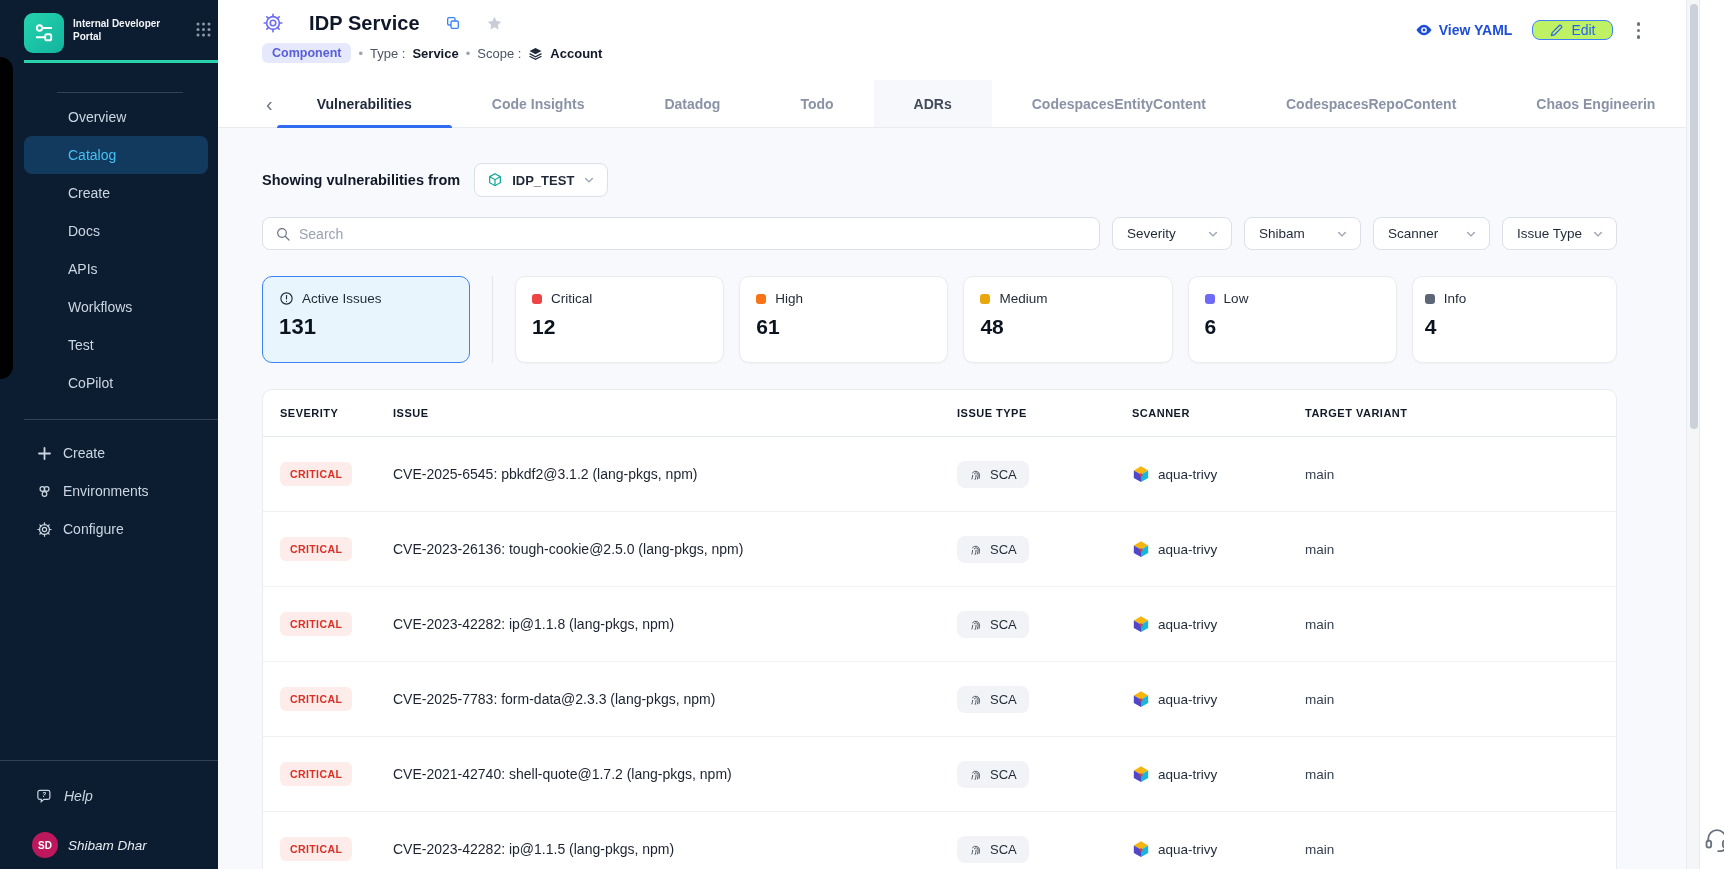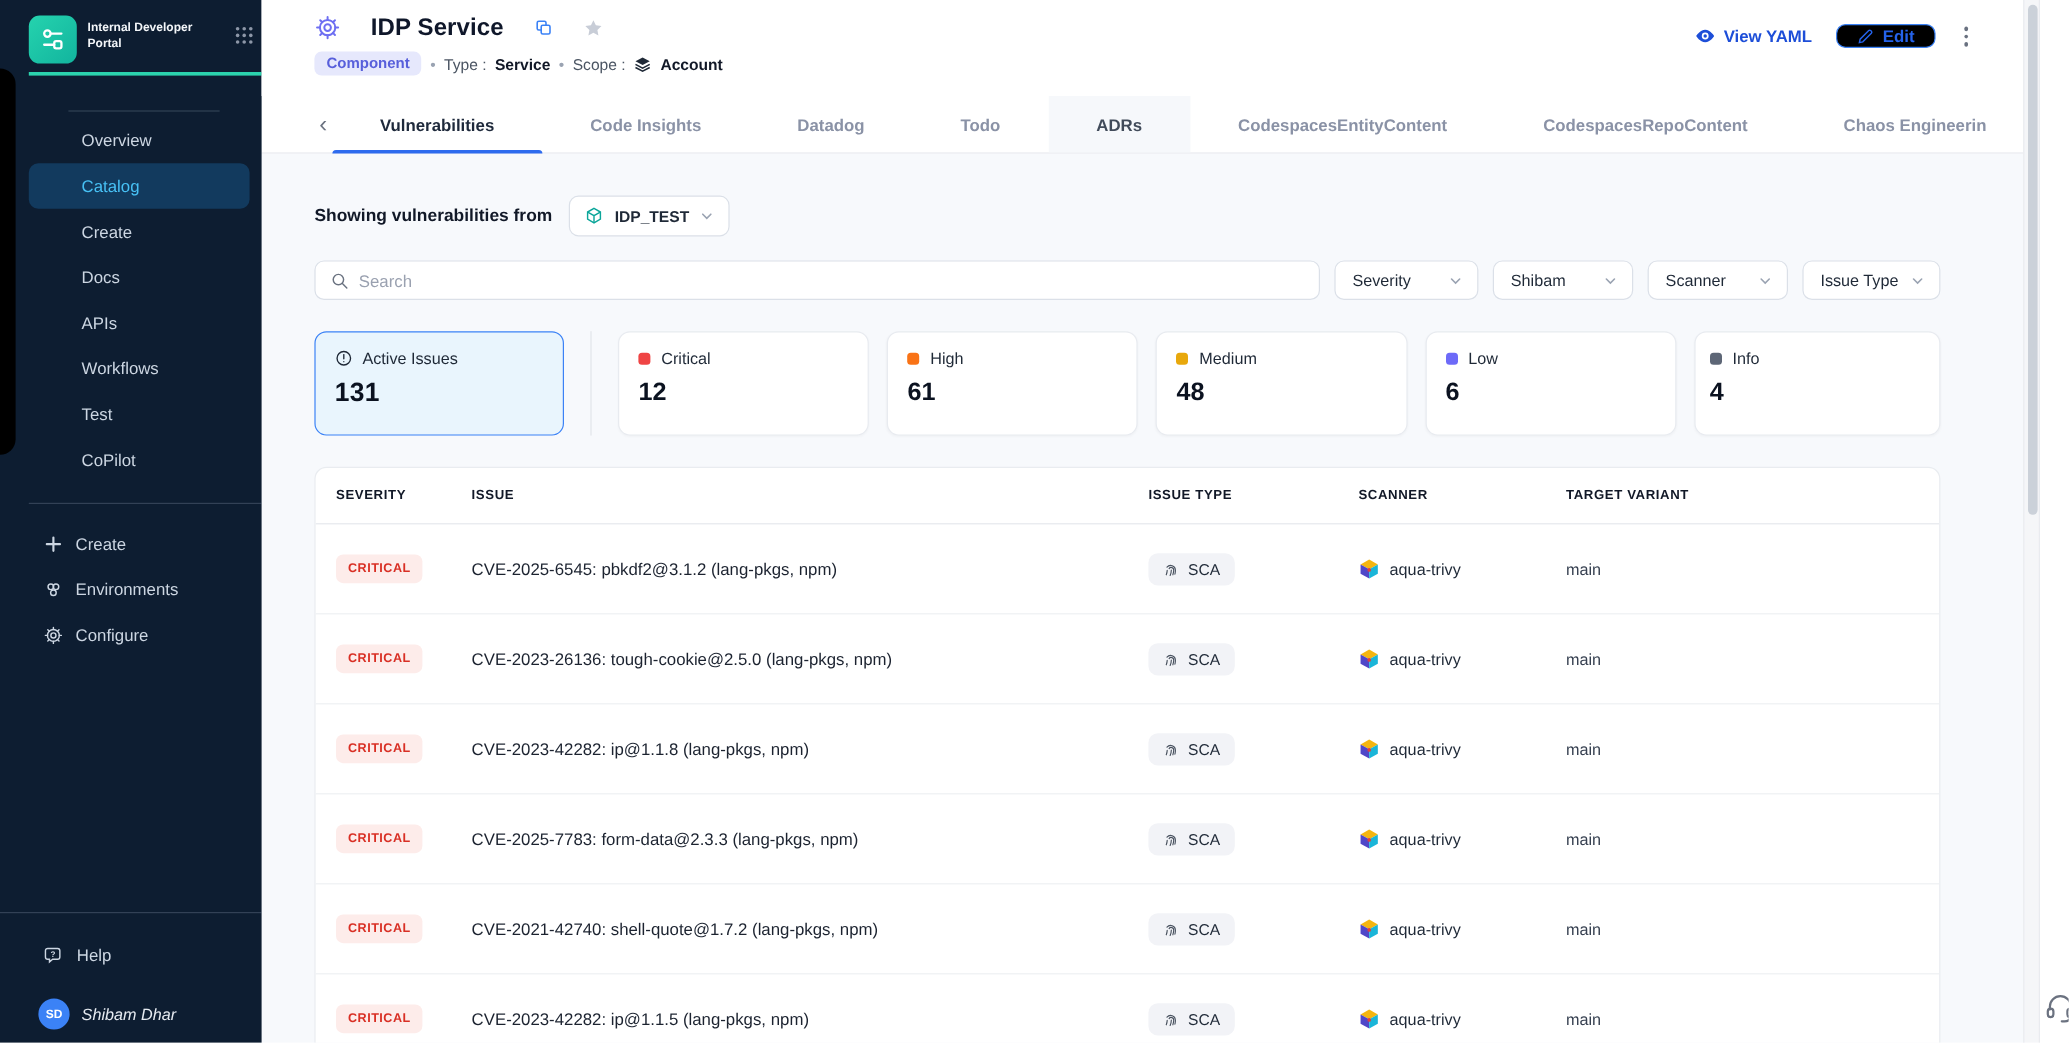--- a/index.html
+++ b/index.html
@@ -16,39 +16,39 @@
   .teal-rule { height:3px; background:#2bd3ad; margin:7px 0 0 24px; }
   .side-divider { height:1px; background:rgba(148,163,184,.28); margin:29px 35px 0 57px; }
   .nav-list { margin-top:5px; }
   .nav-item { height:38px; display:flex; align-items:center; padding-left:44px; margin:0 10px 0 24px; border-radius:8px; color:#ccd6e2; font-size:14px; cursor:pointer; }
   .nav-item.active { background:#123a5e; color:#47c0f4; }
   .side-divider-full { height:1px; background:rgba(148,163,184,.28); margin:17px 0 0 24px; }
   .foot-list { margin-top:14px; }
   .foot-item { height:38px; display:flex; align-items:center; padding-left:36px; color:#ccd6e2; font-size:14px; cursor:pointer; }
   .foot-item .ficon { width:17px; height:17px; margin-right:10px; display:flex; align-items:center; justify-content:center; }
   .side-divider-edge { height:1px; background:rgba(148,163,184,.28); margin-top:auto; }
-  .help-row { margin-top:16px; height:38px; display:flex; align-items:center; padding-left:36px; color:#ccd6e2; font-size:14px; cursor:pointer; }
+  .help-row { margin-top:16px; height:38px; display:flex; align-items:center; padding-left:36px; color:#ccd6e2; font-size:14px; cursor:pointer;font-style:italic; }
   .help-row .ficon { width:18px; height:18px; margin-right:10px; }
   .user-row { margin-top:14px; margin-bottom:8px; height:32px; display:flex; align-items:center; padding-left:32px; cursor:pointer; }
-  .avatar { width:26px; height:26px; border-radius:50%; background:#3b82f6; color:#fff; font-size:10px; font-weight:700; display:flex; align-items:center; justify-content:center; }
+  .avatar { width:26px; height:26px; border-radius:50%; background:#be185d; color:#fff; font-size:10px; font-weight:700; display:flex; align-items:center; justify-content:center; }
   .user-name { margin-left:10px; color:#e6ebf1; font-size:13.5px;font-style:italic; }
 
   
   .main { width:1468px; flex:0 0 1468px; display:flex; flex-direction:column; background:#f7f9fc; }
   .page-header { position:relative; background:#fff; height:80px; padding:10px 42px 0 44px; flex:0 0 80px; }
   .title-row { display:flex; align-items:center; gap:25px; height:26px; }
   .page-title { font-size:20px; font-weight:700; color:#0f172a; letter-spacing:.1px; }
   .icon-btn { display:flex; align-items:center; cursor:pointer; }
   .meta-row { display:flex; align-items:center; margin-top:7px; font-size:13px; color:#4b5563; gap:7px; }
   .kind-pill { background:#e6e8fc; color:#585fdb; font-size:12.5px; font-weight:600; padding:3px 10px; border-radius:6px; }
   .meta-sep { color:#9aa3b2; font-size:13px; }
   .meta-strong { color:#111827; font-weight:600; }
   .hdr-right { position:absolute; right:42px; top:18px; display:flex; align-items:center; gap:20px; }
   .link-viewyaml { display:flex; align-items:center; gap:6px; color:#1d4ed8; font-weight:700; font-size:14px; cursor:pointer; }
-  .btn-edit { display:flex; align-items:center; gap:7px; color:#2563eb; font-weight:700; font-size:14px; background:#000000; border:1.5px solid #3b82f6; border-radius:8px; padding:1px 16px; cursor:pointer; }
+  .btn-edit { display:flex; align-items:center; gap:7px; color:#2563eb; font-weight:400; font-size:14px; background:#bef264; border:1.5px solid #3b82f6; border-radius:8px; padding:1px 16px; cursor:pointer; }
   .kebab { display:flex; flex-direction:column; gap:3px; padding:4px; cursor:pointer; }
   .kebab i { width:3.5px; height:3.5px; border-radius:50%; background:#697180; }
 
   
   .tabsbar { background:#fff; height:48px; flex:0 0 48px; display:flex; align-items:stretch; border-bottom:1px solid #e8eaef; padding:0 24px 0 44px; }
   .tab-chev { align-self:center; color:#6b7280; font-size:20px; padding:0 4px; cursor:pointer; line-height:1; }
   .tab-chev.right { margin-left:auto; }
   .tab { display:flex; align-items:center; padding:0 40px; font-size:14px; font-weight:600; color:#8a92a6; position:relative; cursor:pointer; white-space:nowrap; }
   .tab.active { color:#1e293b; font-weight:700; }
   .tab.active::after { content:""; position:absolute; left:0; right:0; bottom:-1px; height:3px; background:#2e6bee; border-radius:3px 3px 0 0; }

